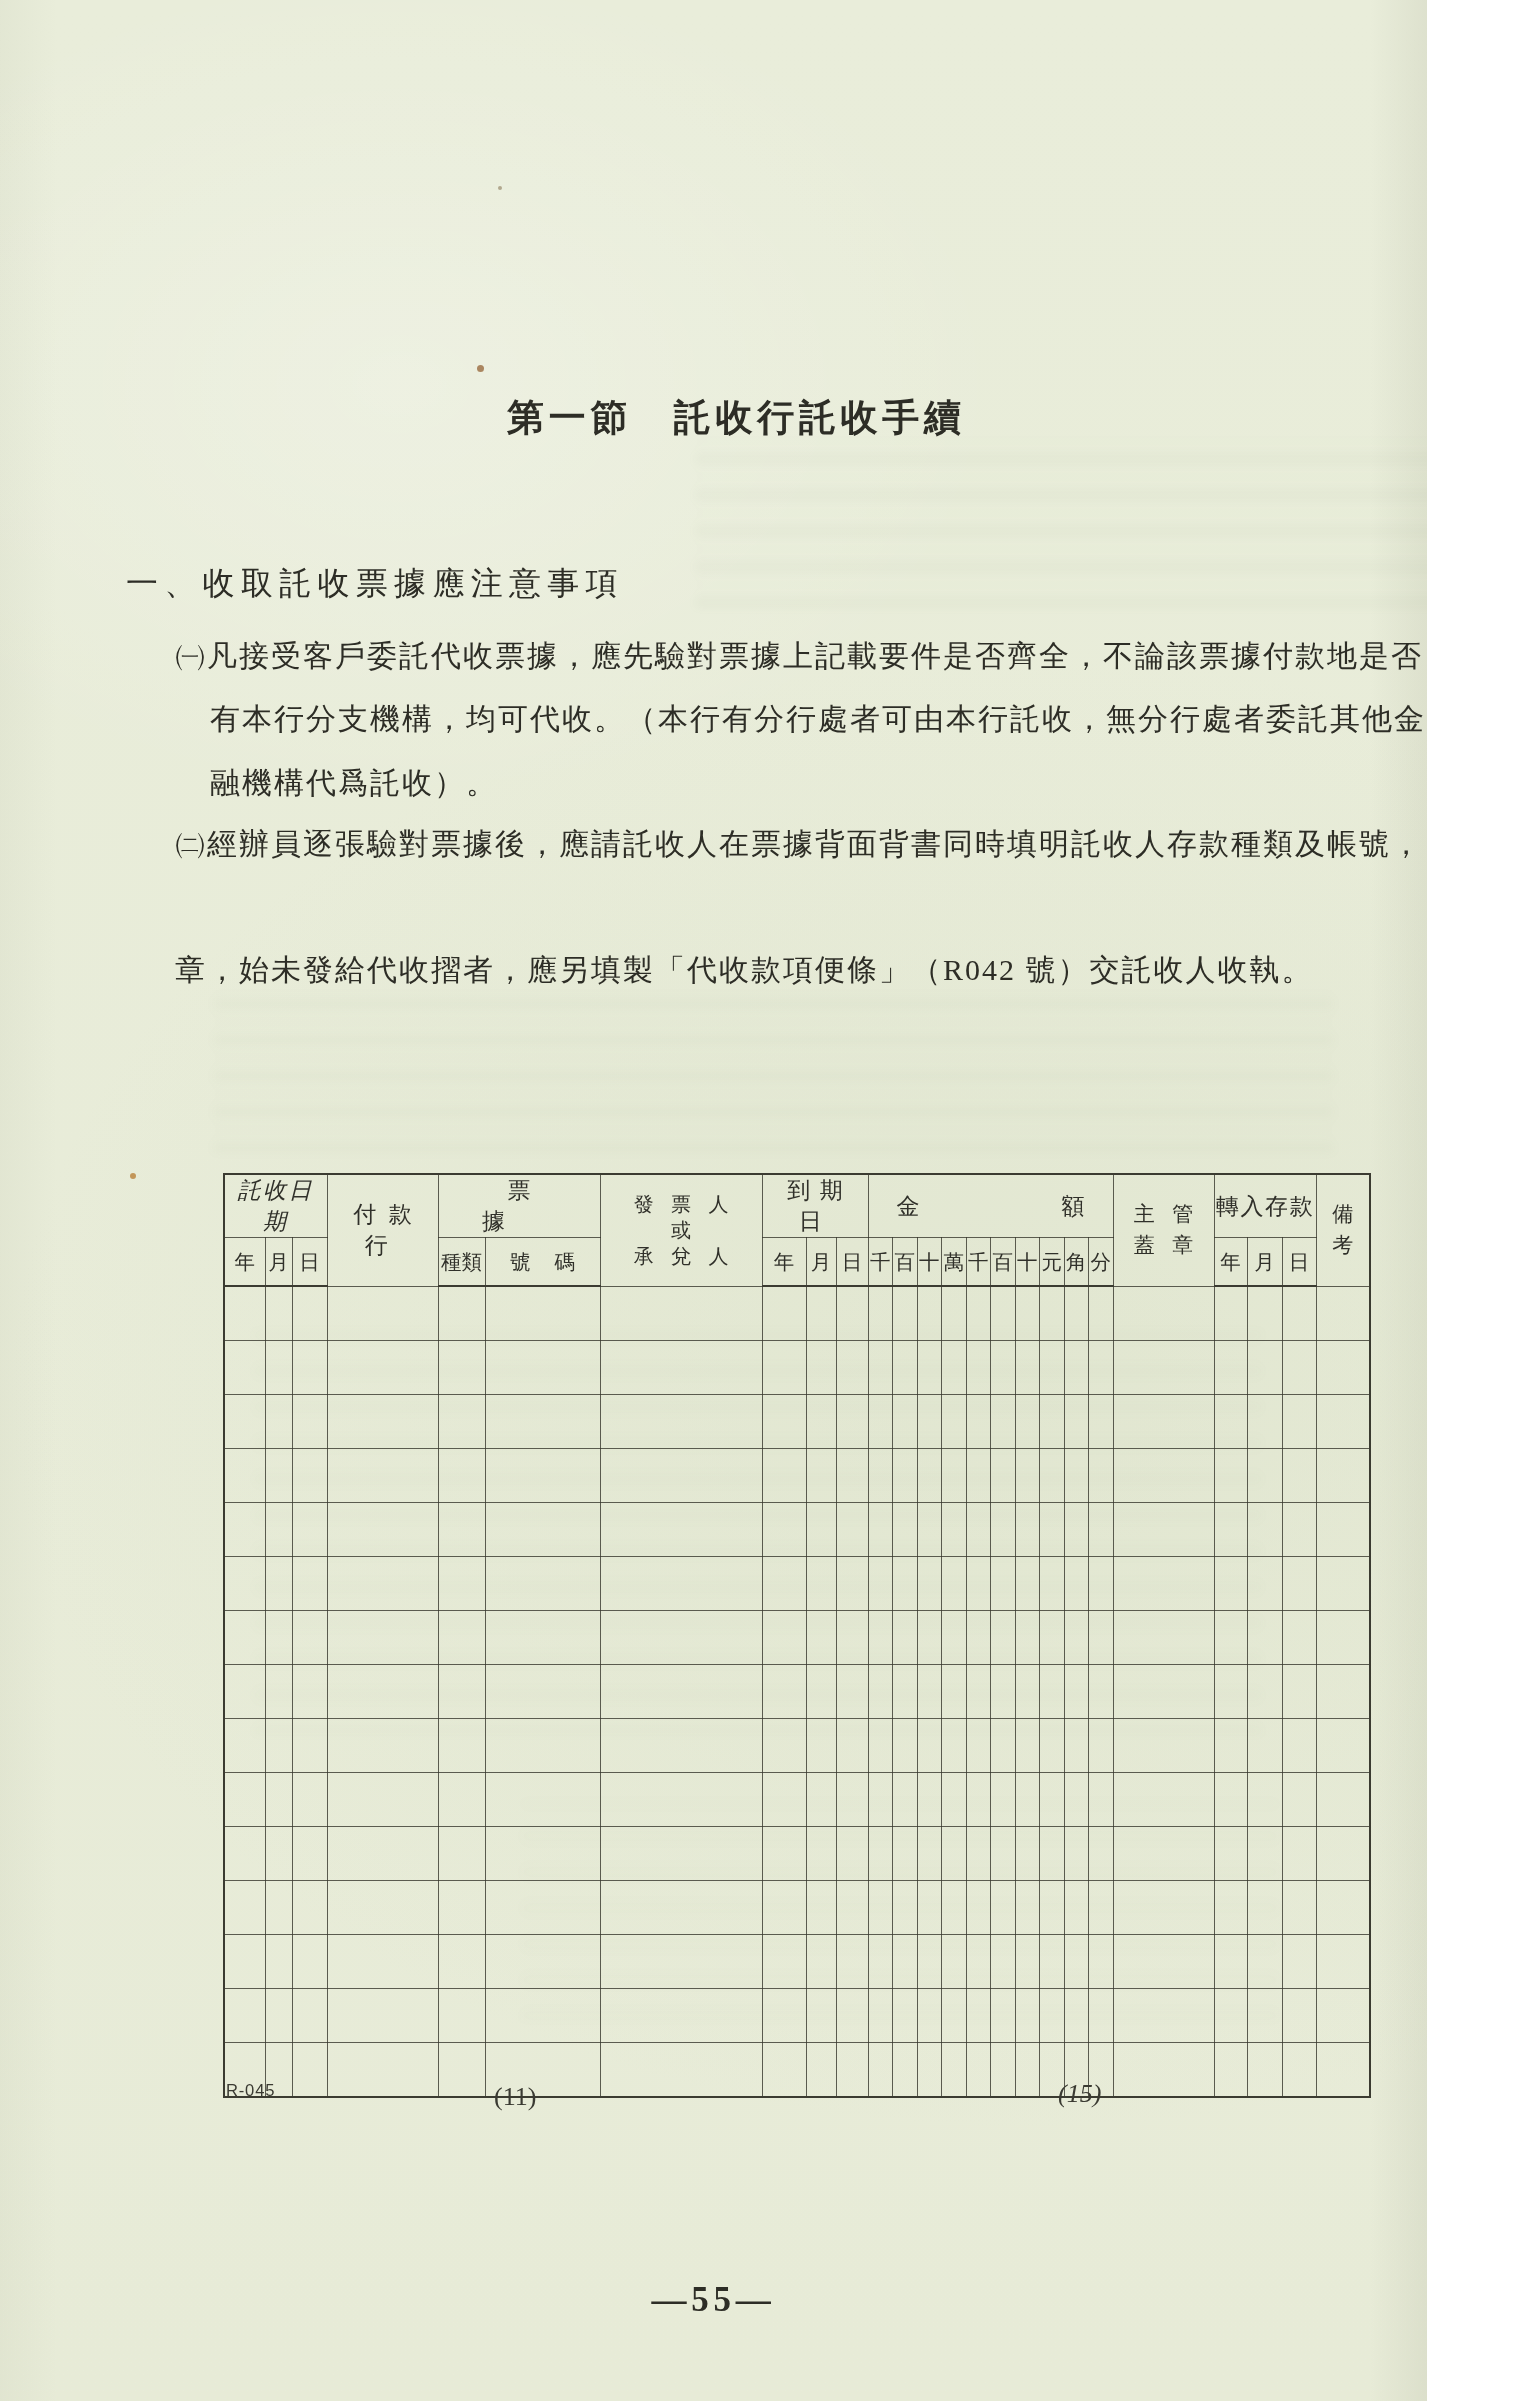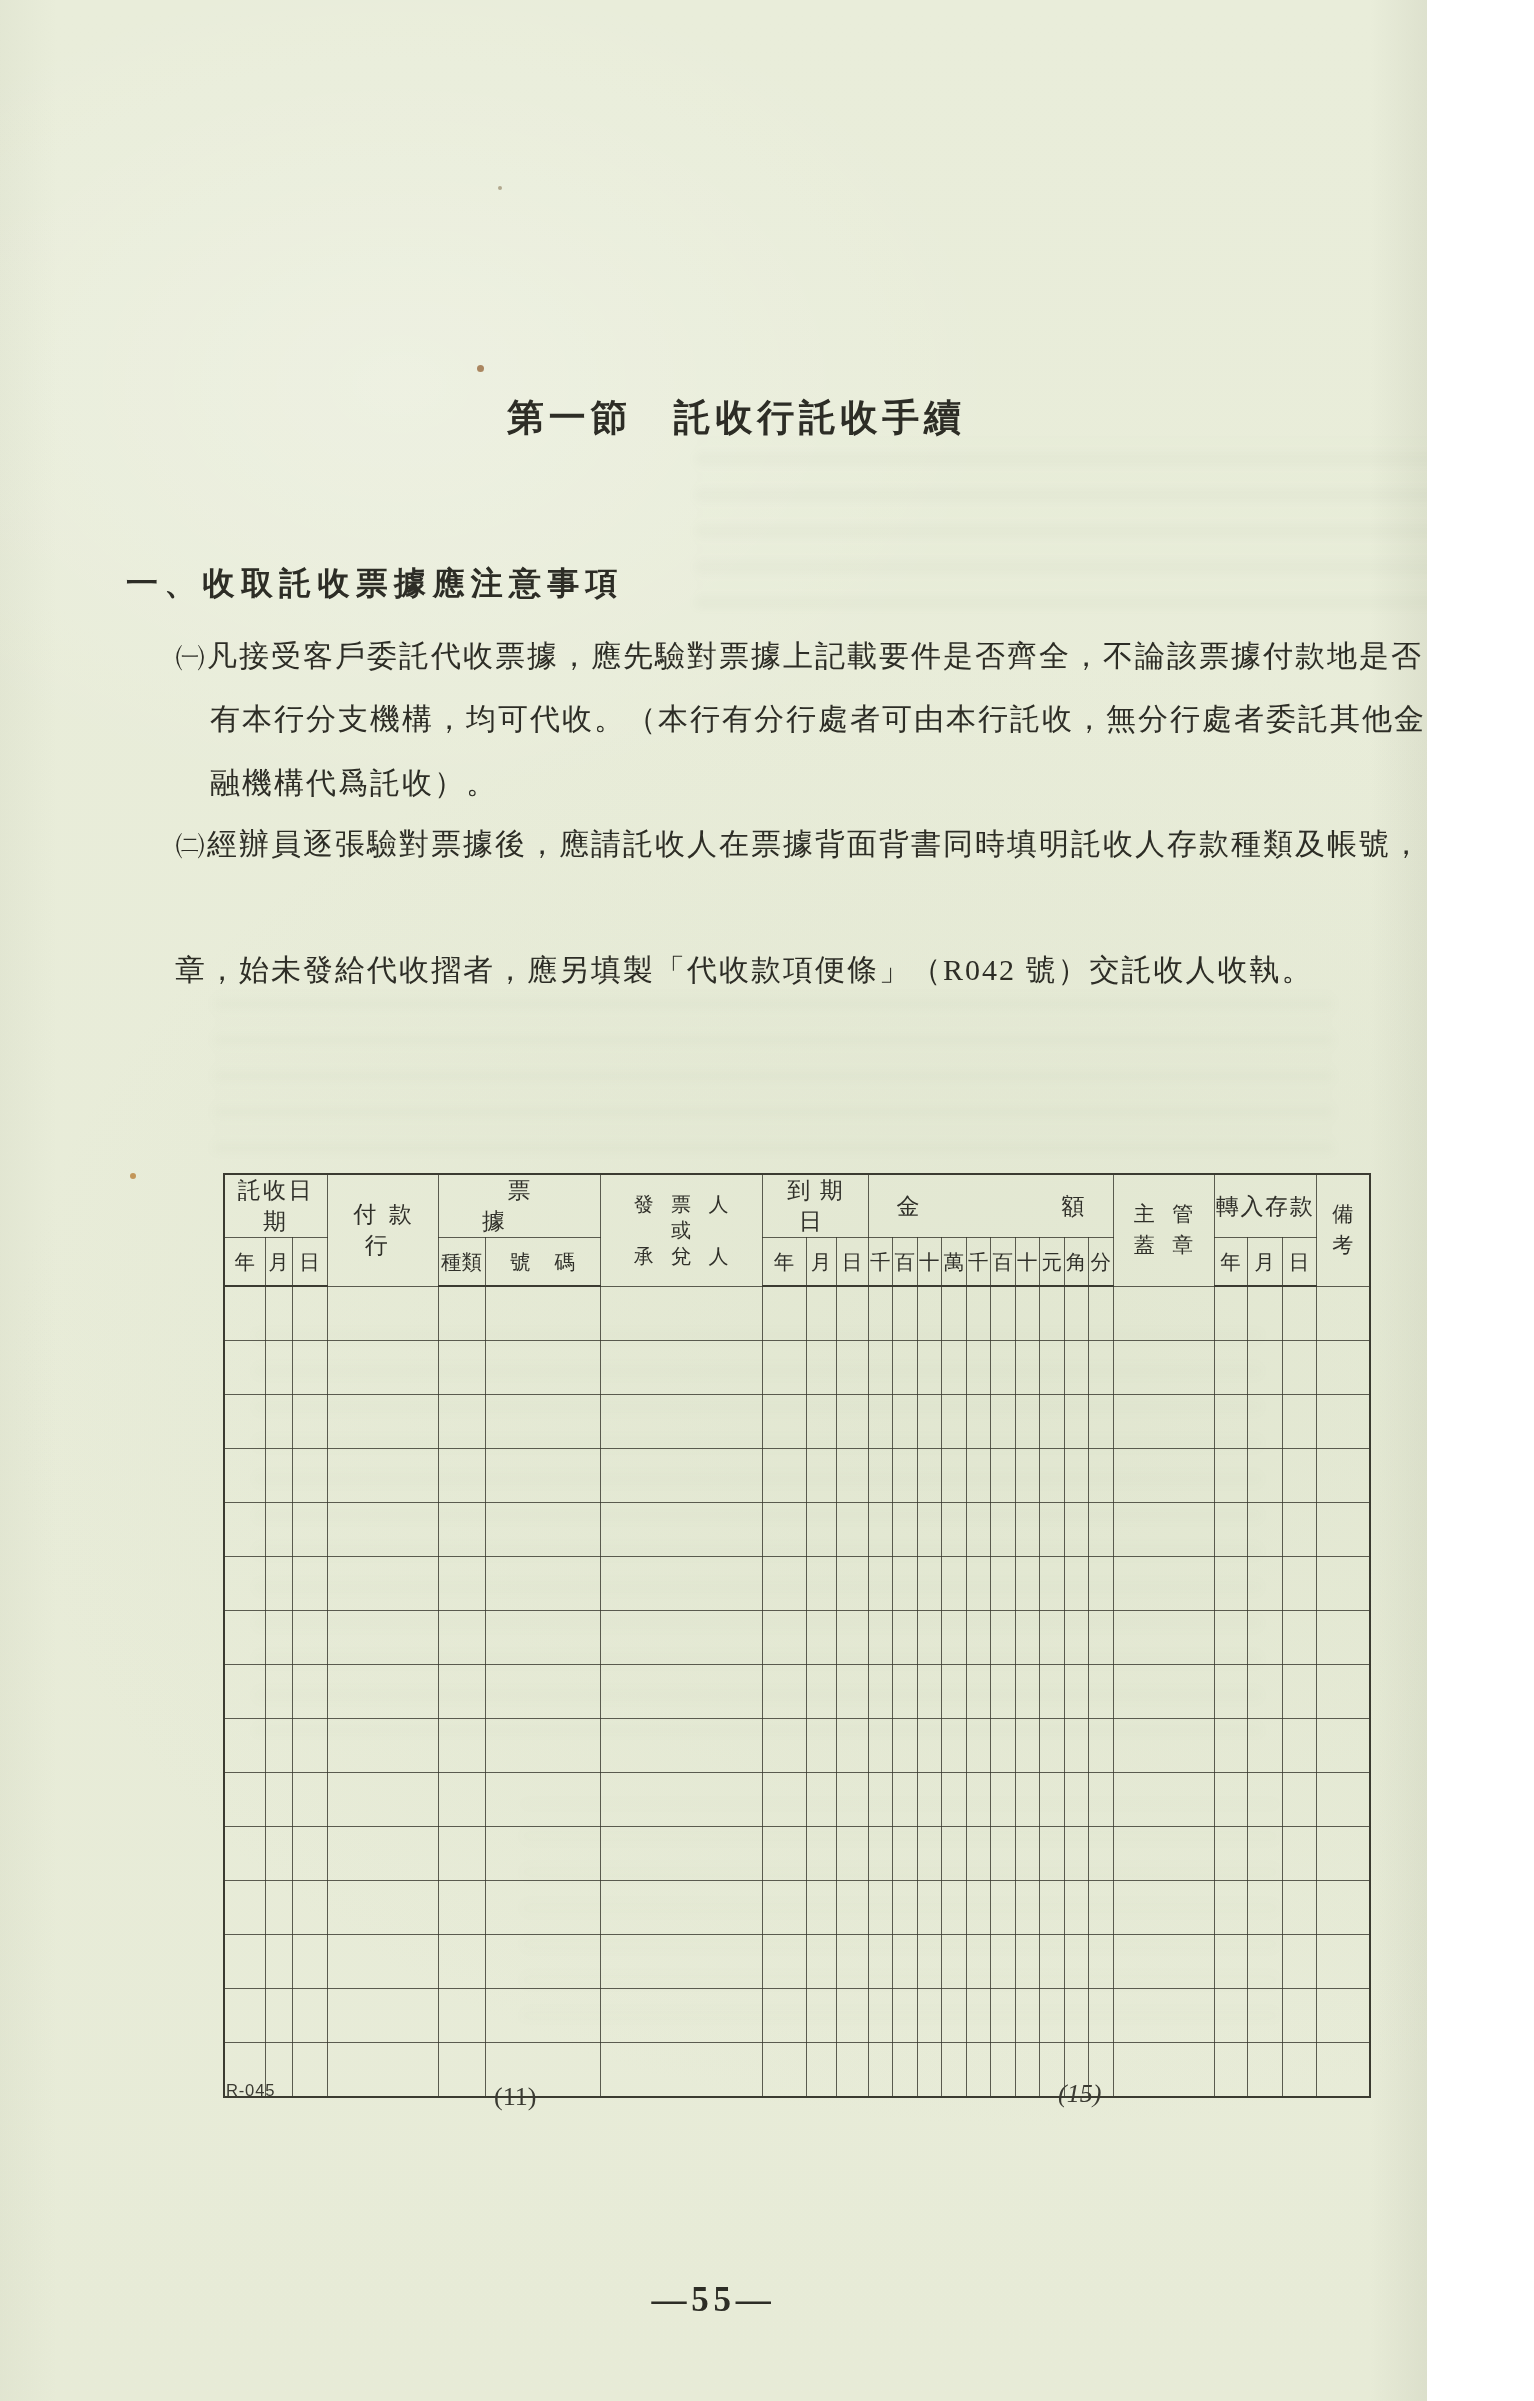--- a/index.html
+++ b/index.html
@@ -34,21 +34,21 @@
   .s2{left:498px;top:186px;width:4px;height:4px;background:#8a7a5a;opacity:.6;}
   .s3{left:130px;top:1173px;width:6.3px;height:6.3px;background:#b5792f;opacity:.75;}
 
   .title{
     position:absolute;left:507px;top:393px;
     font-size:37px;font-weight:600;letter-spacing:4.7px;
     white-space:nowrap;
   }
   .heading{
     position:absolute;left:126px;top:562px;
-    font-size:32px;font-weight:700;letter-spacing:6.3px;
+    font-size:32px;font-weight:400;letter-spacing:6.3px;
     white-space:nowrap;
   }
   .bodyline{
     position:absolute;font-size:30px;letter-spacing:2px;white-space:nowrap;
   }
   .ln0{left:175px;top:636px;}
   .ln1{left:210px;top:699px;}
   .ln2{left:210px;top:763px;text-align:right;}
   .ln3{left:175px;top:824px;text-align:center;}
   .ln4{left:210px;top:887px;}
@@ -61,21 +61,21 @@
   }
   table.form th, table.form td{
     border:0.8px solid rgba(55,55,45,0.80);
     padding:0;text-align:center;vertical-align:middle;
     font-weight:normal;color:#30302a;
   }
   tr.grp th{height:39px;font-size:23px;}
   tr.sub th{height:47px;font-size:20.5px;border-bottom:2px solid #3b3b31;}
   th.deep{border-bottom:2px solid #3b3b31;}
   tbody td{height:53px;}
-  .ls-date{letter-spacing:2.4px;}
+  .ls-date{letter-spacing:2.4px;font-style:italic;}
   .ls-bank{letter-spacing:12.6px;text-indent:12.6px;}
   .ls-bill{letter-spacing:51px;text-indent:51px;margin-top:21px;}
   .ls-num{letter-spacing:24px;text-indent:24px;}
   .ls-due{letter-spacing:9.5px;text-indent:9.5px;}
   .drawer div{font-size:20px;line-height:1.3;letter-spacing:17.4px;text-indent:17.4px;}
   .seal div{font-size:21px;line-height:1.5;letter-spacing:17.4px;text-indent:17.4px;}
   .remarks div{font-size:21px;line-height:1.5;}
   .transfer-label{font-size:19px;letter-spacing:1.6px;}
   .amt-label{display:flex;justify-content:space-between;padding:0 28px;font-size:23px;}
   th.unit{font-size:17.4px;}

